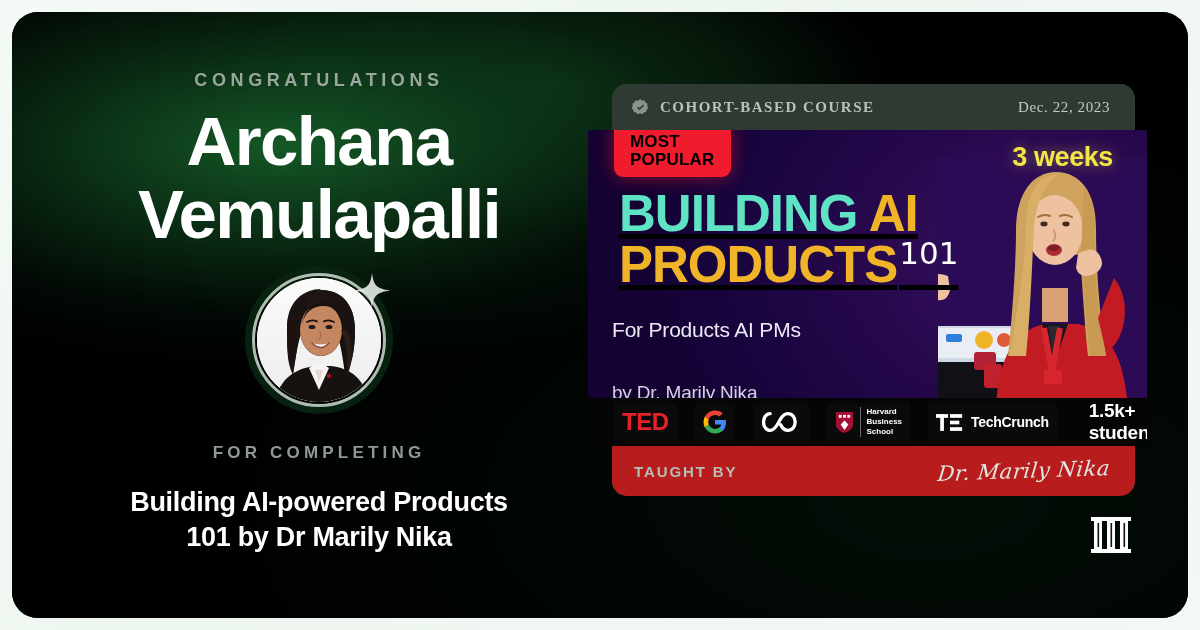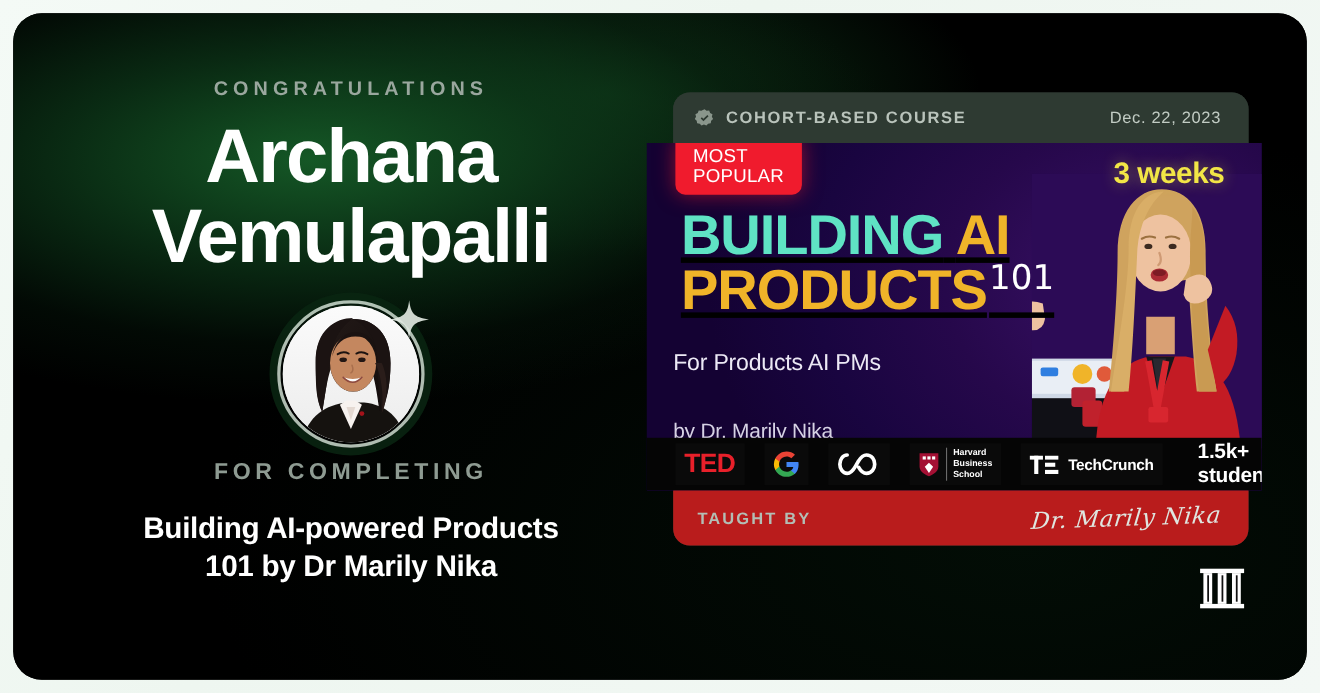--- a/index.html
+++ b/index.html
@@ -69,22 +69,22 @@
     overflow:hidden;
     background:#f3f3f3;
   }
   .avatar-photo svg{ display:block; width:100%; height:100%; }
   .sparkle{
     position:absolute; right:-8px; top:-4px;
     width:44px; height:44px; pointer-events:none;
   }
 
   .for-completing{
-    margin-top:10px;
-    font-size:21px; font-weight:700; letter-spacing:4.2px;
+    margin-top:36px;
+    font-size:17px; font-weight:700; letter-spacing:4.2px;
     color:#8e9b92; text-transform:uppercase;
   }
   .course-title{
     margin-top:22px;
     width:520px;
     font-size:27px; font-weight:700; line-height:1.28;
     color:#ffffff; text-align:center; letter-spacing:-.3px;
   }
 
   
@@ -95,20 +95,21 @@
     border-radius:15px;
     background:#2c3730;
     overflow:visible;
   }
   .cc-header{
     position:absolute; left:0; top:0; right:0; height:46px;
     display:flex; align-items:center; justify-content:space-between;
     padding:0 25px 0 19px;
     border-radius:15px 15px 0 0;
     background:#2e3a32;
+    font-family:Liberation Serif, serif;
   }
   .cc-badge-label{
     display:flex; align-items:center; gap:10px;
   }
   .verified-icon{ width:19px; height:19px; display:block; }
   .cc-kicker{
     font-size:15px; font-weight:700; letter-spacing:1.5px;
     color:#b9c3bb; text-transform:uppercase;
   }
   .cc-date{
@@ -145,24 +146,24 @@
   }
   .banner-bg{
     position:absolute; inset:0;
     background:
       radial-gradient(70% 100% at 80% 40%, #3a1168 0%, #26084b 45%, #190540 75%, #140233 100%),
       #170438;
   }
   .most-popular{
     position:absolute; left:26px; top:-4px;
     background:#f01b2d;
-    color:#ffffff;
+    color:#000000;
     padding:7px 16px 9px 16px;
     border-radius:0 0 9px 9px;
-    font-size:17px; font-weight:400; line-height:1.04;
+    font-size:17px; font-weight:700; line-height:1.04;
     letter-spacing:.2px;
     box-shadow:0 0 18px rgba(240,27,45,.55);
     text-align:left;
   }
   .weeks{
     position:absolute; right:34px; top:12px;
     color:#f2e646;
     font-size:27px; font-weight:800; letter-spacing:-.4px;
     text-shadow:0 0 14px rgba(230,220,60,.45);
   }

